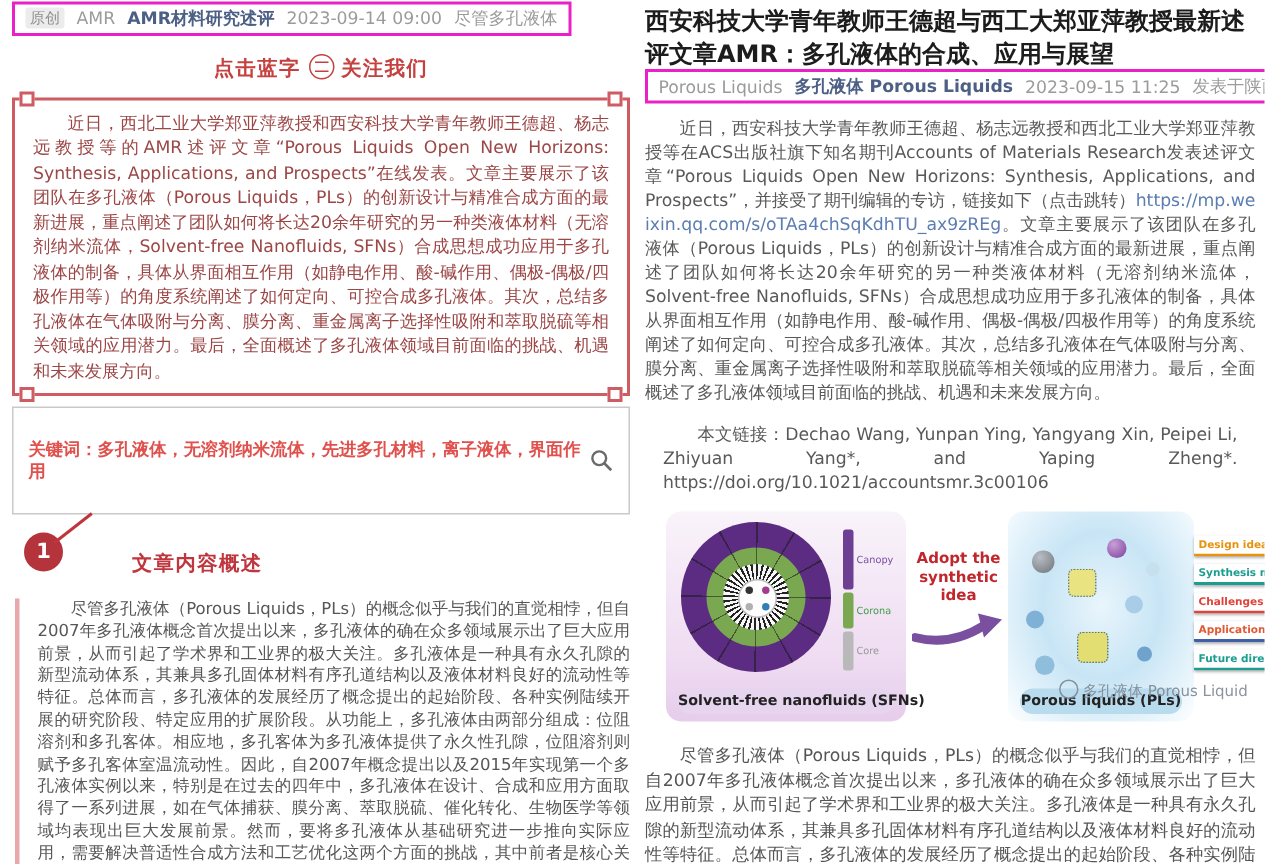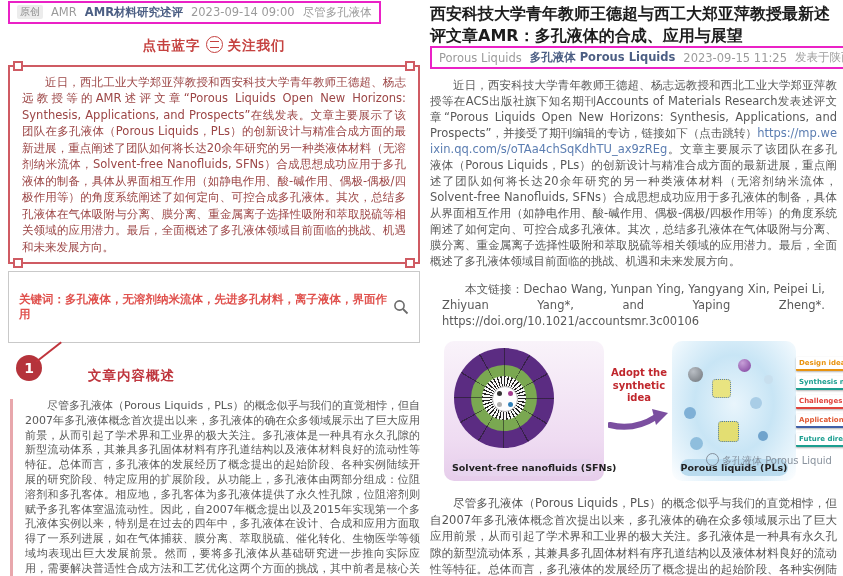--- a/index.html
+++ b/index.html
@@ -190,20 +190,34 @@
         <div class="sfn-green"></div>
         <div class="sfn-spokes"></div>
         <div class="sfn-stripes"></div>
         <div class="sfn-core">
           <span class="core-dot d1"></span>
           <span class="core-dot d2"></span>
           <span class="core-dot d3"></span>
           <span class="core-dot d4"></span>
         </div>
       </div>
+      <div class="layer-bar">
+        <div class="layer-seg seg-canopy">
+            <i></i>
+            <span>Canopy</span>
+          </div>
+        <div class="layer-seg seg-corona">
+            <i></i>
+            <span>Corona</span>
+          </div>
+        <div class="layer-seg seg-core">
+            <i></i>
+            <span>Core</span>
+          </div>
+      </div>
       <div class="panel-label sfn-label">Solvent-free nanofluids (SFNs)</div>
     </div>
 
     <div class="arrow-zone">
       <div class="arrow-caption">Adopt the synthetic idea</div>
       <svg width="62" height="26" viewBox="0 0 62 26">
         <path d="M2 20 Q 26 26 48 12" fill="none" stroke="#7b4fa0" stroke-width="6" stroke-linecap="round"></path>
         <path d="M44 4 L60 8 L48 20 Z" fill="#7b4fa0"></path>
       </svg>
     </div>

